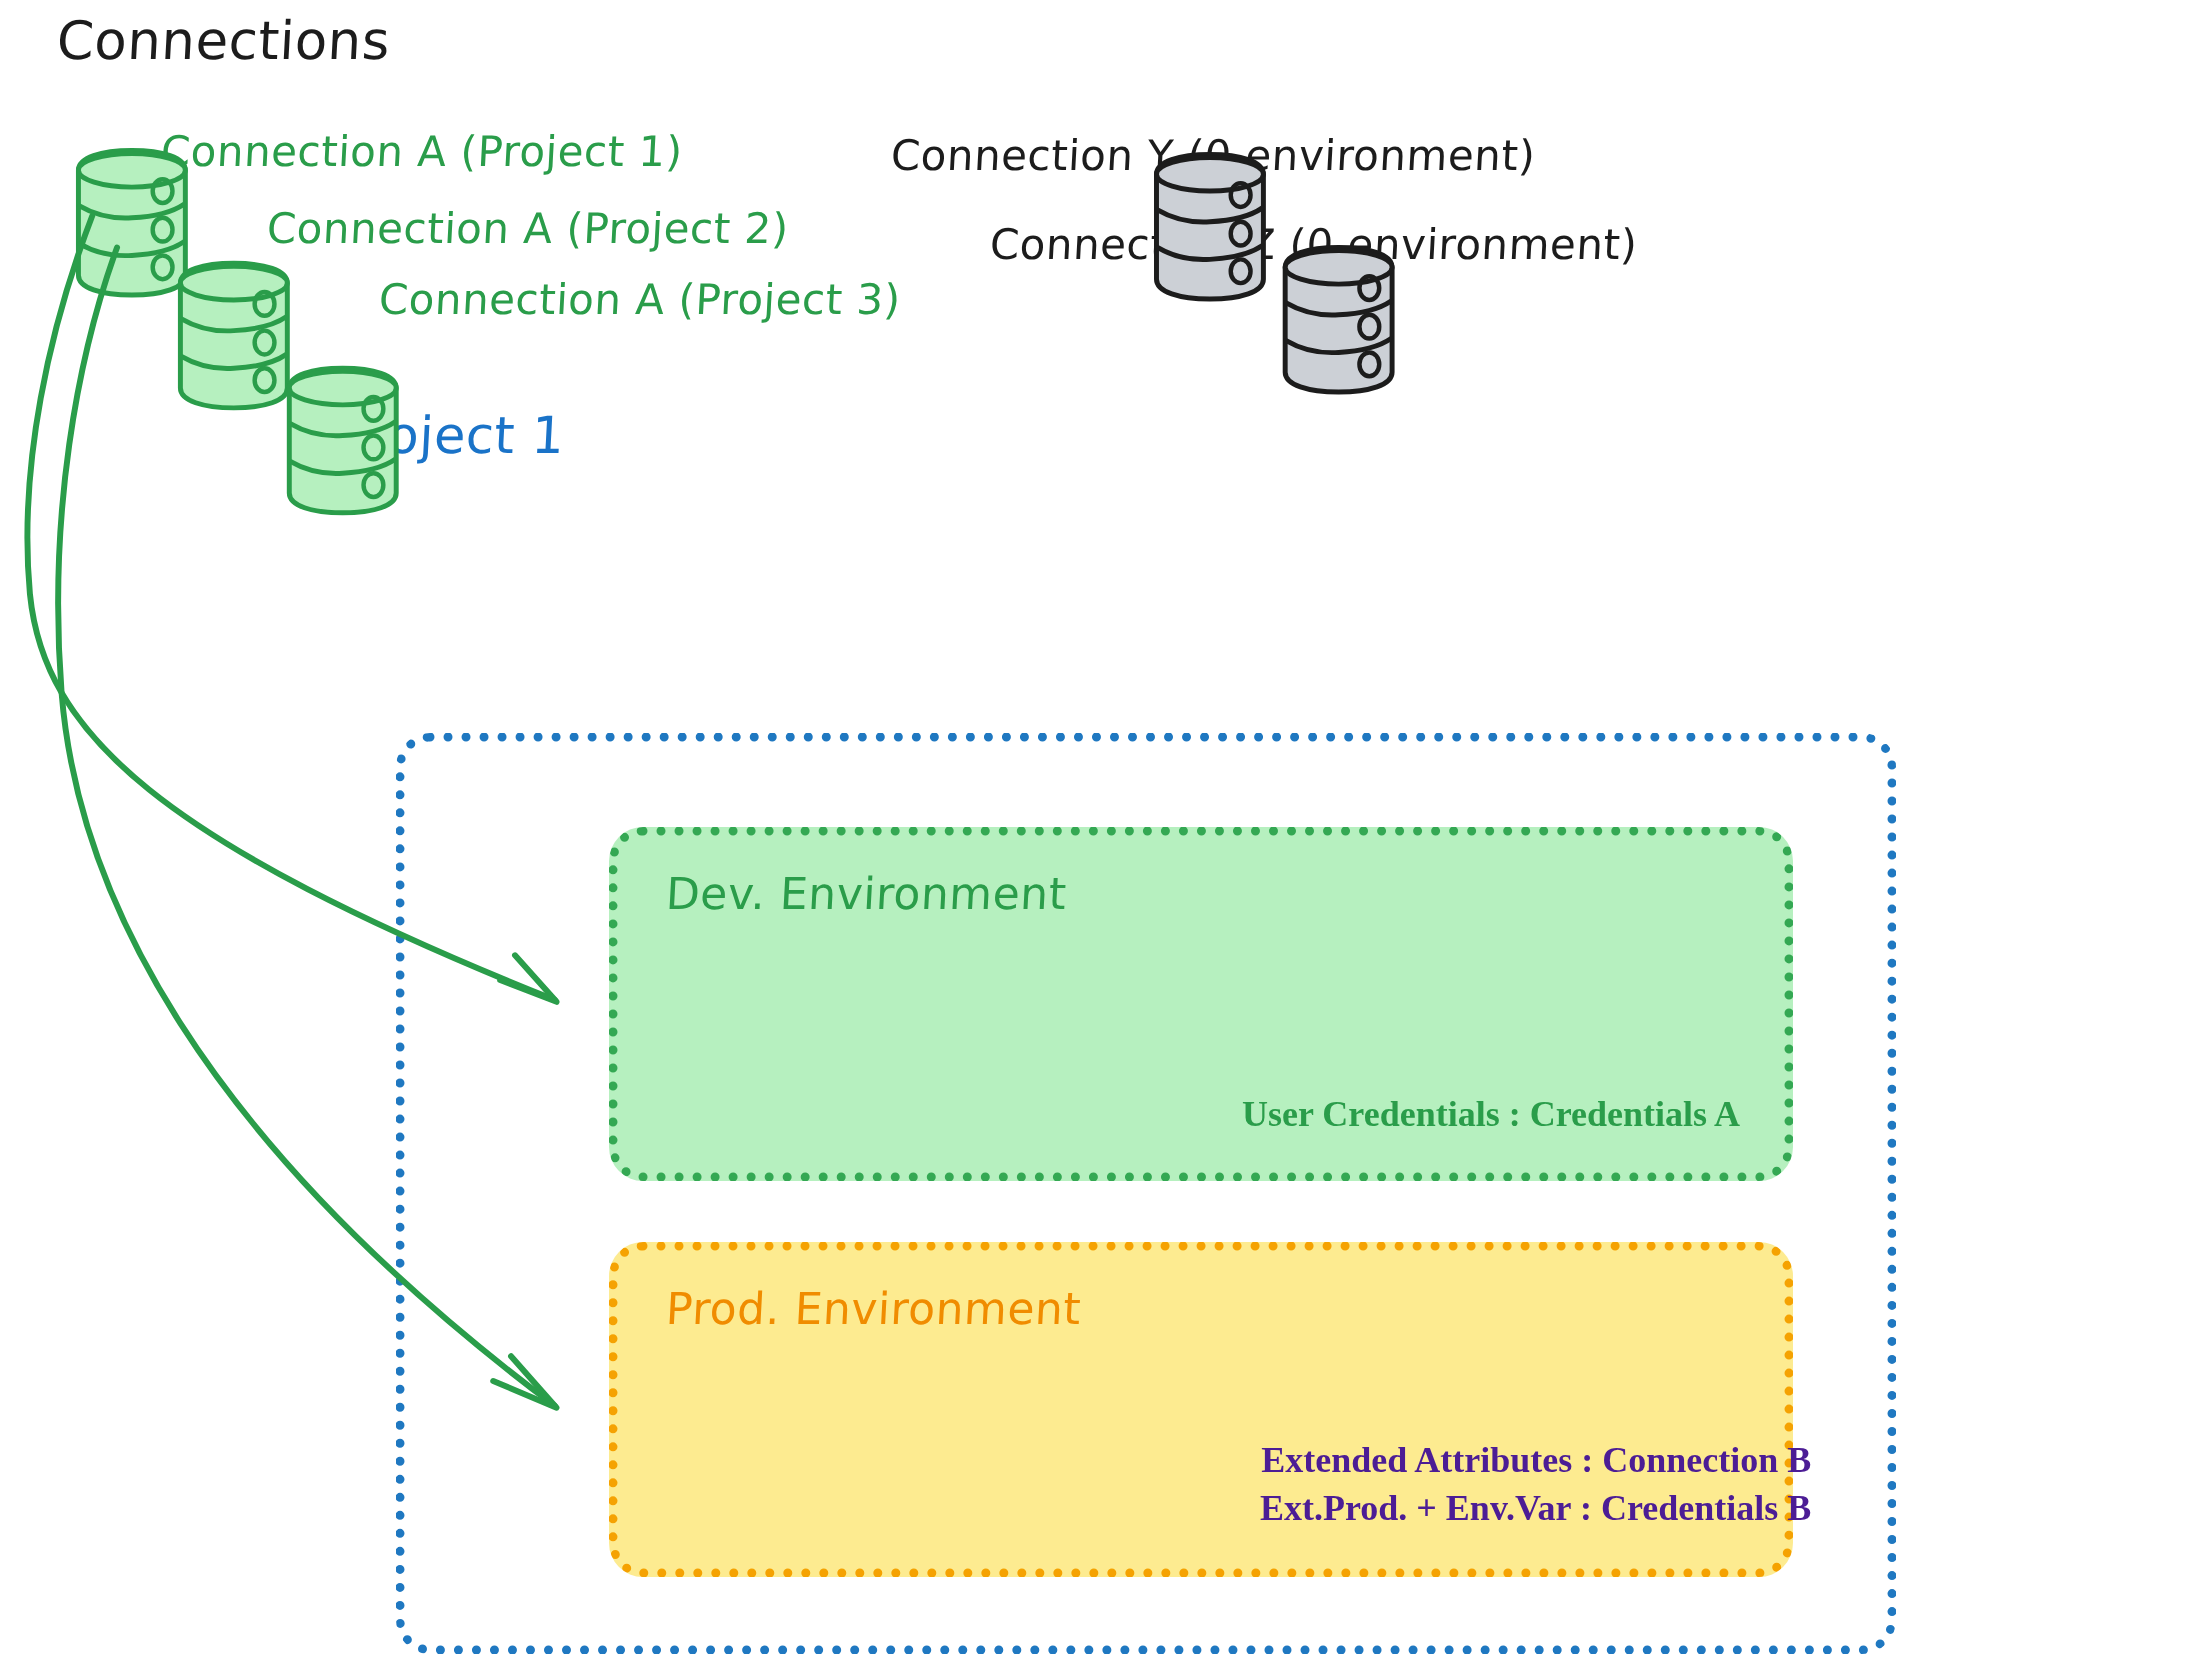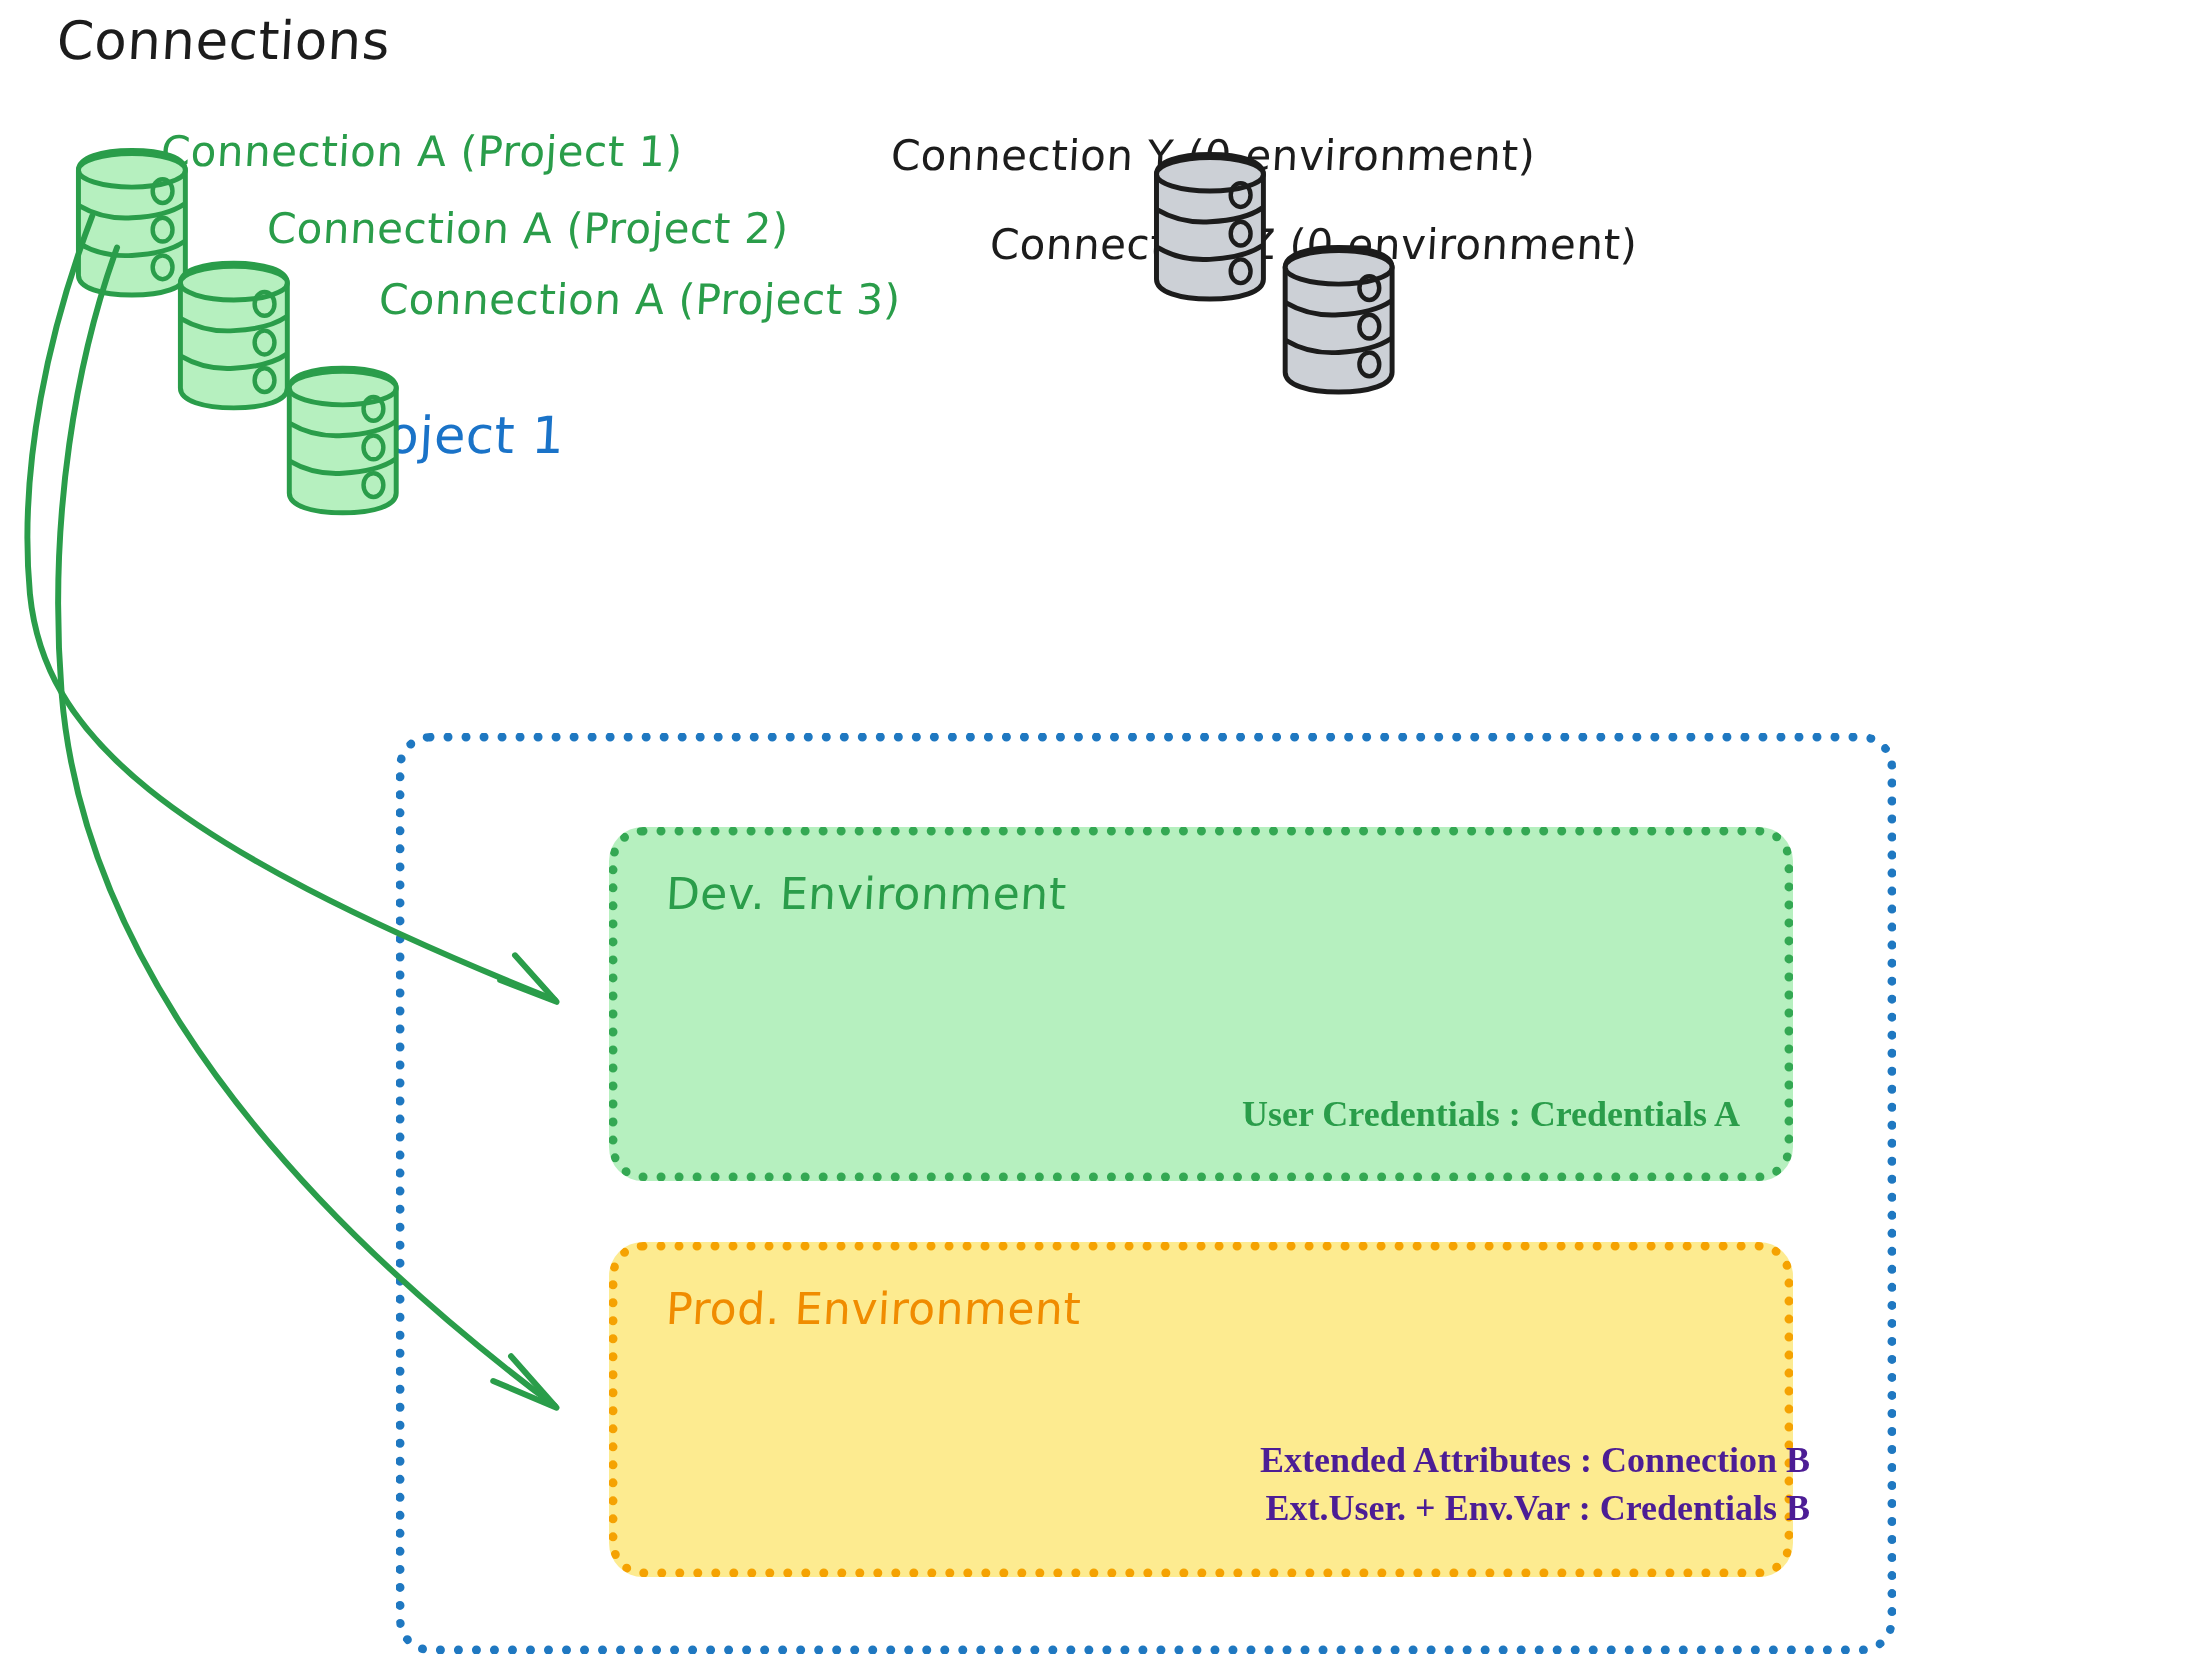--- a/index.html
+++ b/index.html
@@ -111,21 +111,21 @@
 
   <div class="abs" id="project-box"></div>
 
   <div class="abs env-box" id="dev-box">
     <div class="hand env-title" id="dev-title">Dev. Environment</div>
     <div class="mono env-detail" id="dev-detail">User Credentials : Credentials A</div>
   </div>
 
   <div class="abs env-box" id="prod-box">
     <div class="hand env-title" id="prod-title">Prod. Environment</div>
-    <div class="mono env-detail" id="prod-detail"><span>Extended Attributes : Connection B</span><br><span>Ext.User. + Env.Var : Credentials B</span></div>
+    <div class="mono env-detail" id="prod-detail"><span>Extended Attributes : Connection B</span><br><span>Ext.Prod. + Env.Var : Credentials B</span></div>
   </div>
 
   <svg id="vector" viewBox="0 0 2234 1691">
     <defs>
       <g id="cyl-shape">
 
         <path d="M3,22 C3,10 25,3 55,3 C85,3 107,10 107,22 L107,128 C107,141 85,148 55,148 C25,148 3,141 3,128 Z"></path>
       </g>
     </defs>
 

